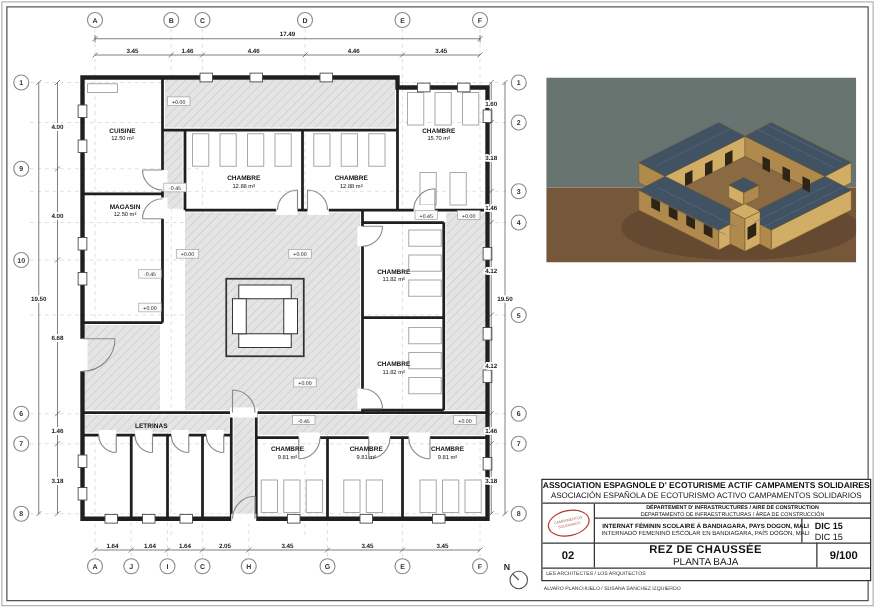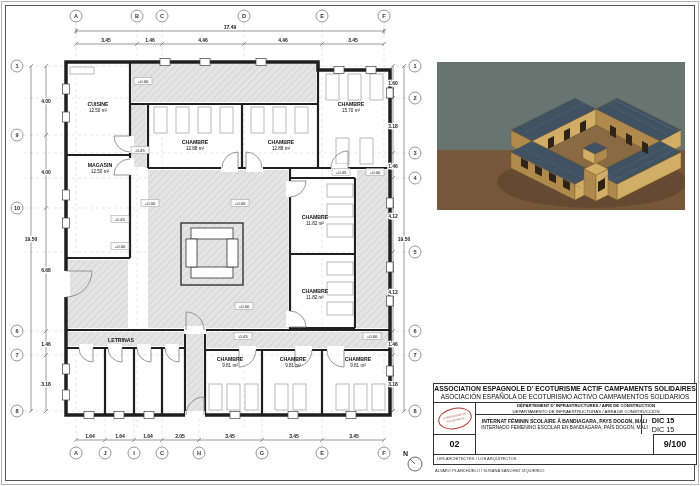--- a/index.html
+++ b/index.html
@@ -439,16 +439,20 @@
   </div>
   <div class="tb tb-proj">
     <div class="l1">INTERNAT FÉMININ SCOLAIRE Á BANDIAGARA, PAYS DOGON, MALI</div>
     <div class="l2">INTERNADO FEMENINO ESCOLAR EN BANDIAGARA, PAÍS DOGON, MALI</div>
   </div>
   <div class="tb tb-date">
     <div class="l1">DIC 15</div>
     <div class="l2">DIC 15</div>
   </div>
   <div class="tb tb-num">02</div>
+  <div class="tb tb-title">
+    <div class="l1">REZ DE CHAUSSÉE</div>
+    <div class="l2">PLANTA BAJA</div>
+  </div>
   <div class="tb tb-scale">9/100</div>
   <div class="tb tb-arch">LES ARCHITECTES / LOS ARQUITECTOS</div>
 </div>
 <div class="tb-names">ALVARO PLANCHUELO / SUSANA SANCHEZ IZQUIERDO</div>
 
 </body></html>

